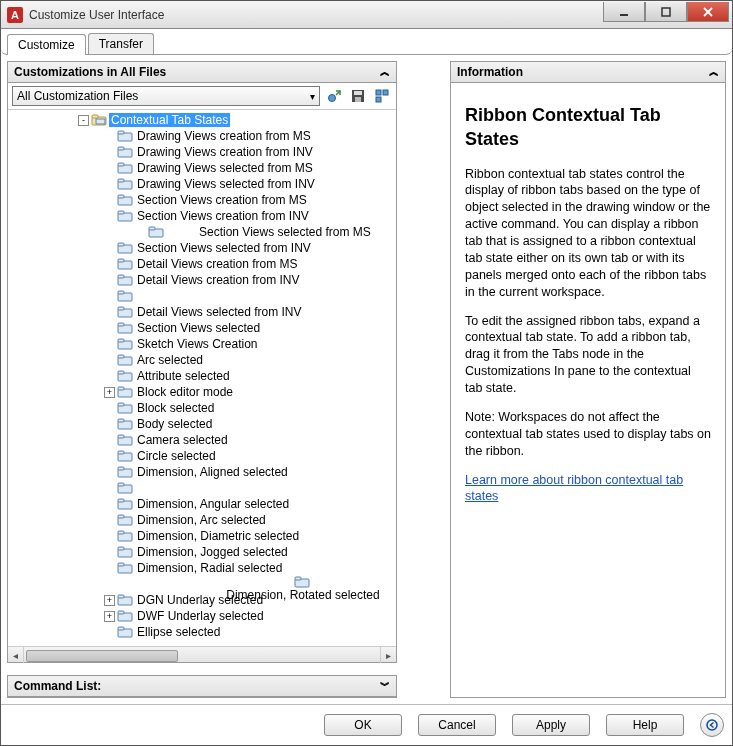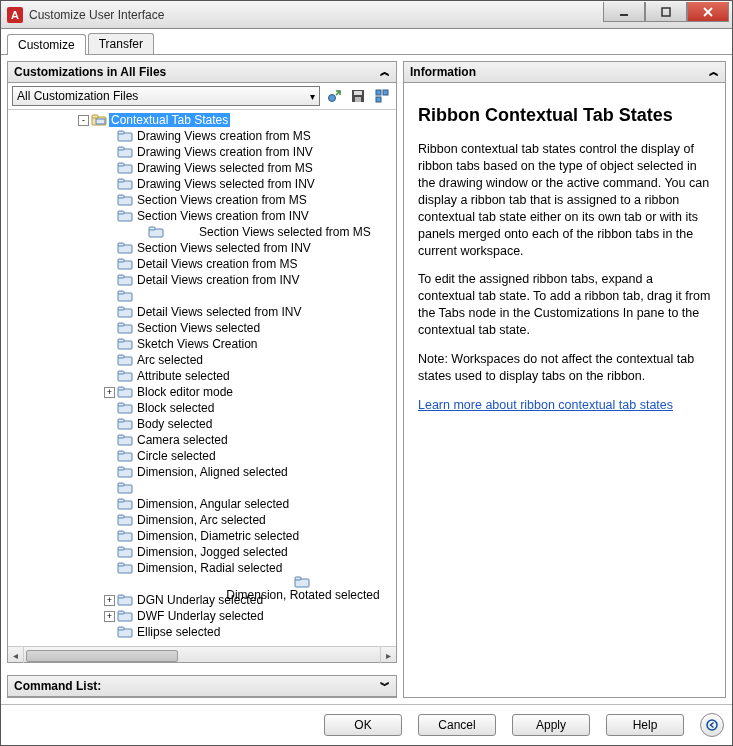--- a/index.html
+++ b/index.html
@@ -48,20 +48,21 @@
     margin-right: 3px;
     border-top-right-radius: 0;
   }
   
   .tabrow {
     height: 26px;
     display: flex;
     align-items: flex-end;
     padding: 2px 6px 0 6px;
     border-bottom: 1px solid #999;
+    border-radius: 6px;
   }
   .tabrow .tab {
     border: 1px solid #999;
     border-bottom: none;
     padding: 3px 10px;
     margin-right: 2px;
     background: #f0f0f0;
     border-radius: 3px 3px 0 0;
     position: relative;
   }
@@ -81,20 +82,21 @@
     width: 390px;
     display: flex;
     flex-direction: column;
     min-height: 0;
   }
   .rightcol {
     flex: 1;
     display: flex;
     flex-direction: column;
     min-height: 0;
+    margin-left: 47px;
   }
   .panel {
     border: 1px solid #999;
     background: #fff;
     display: flex;
     flex-direction: column;
     min-height: 0;
   }
   .panel-head {
     background: linear-gradient(to bottom, #f2f2f2, #e2e2e2);

